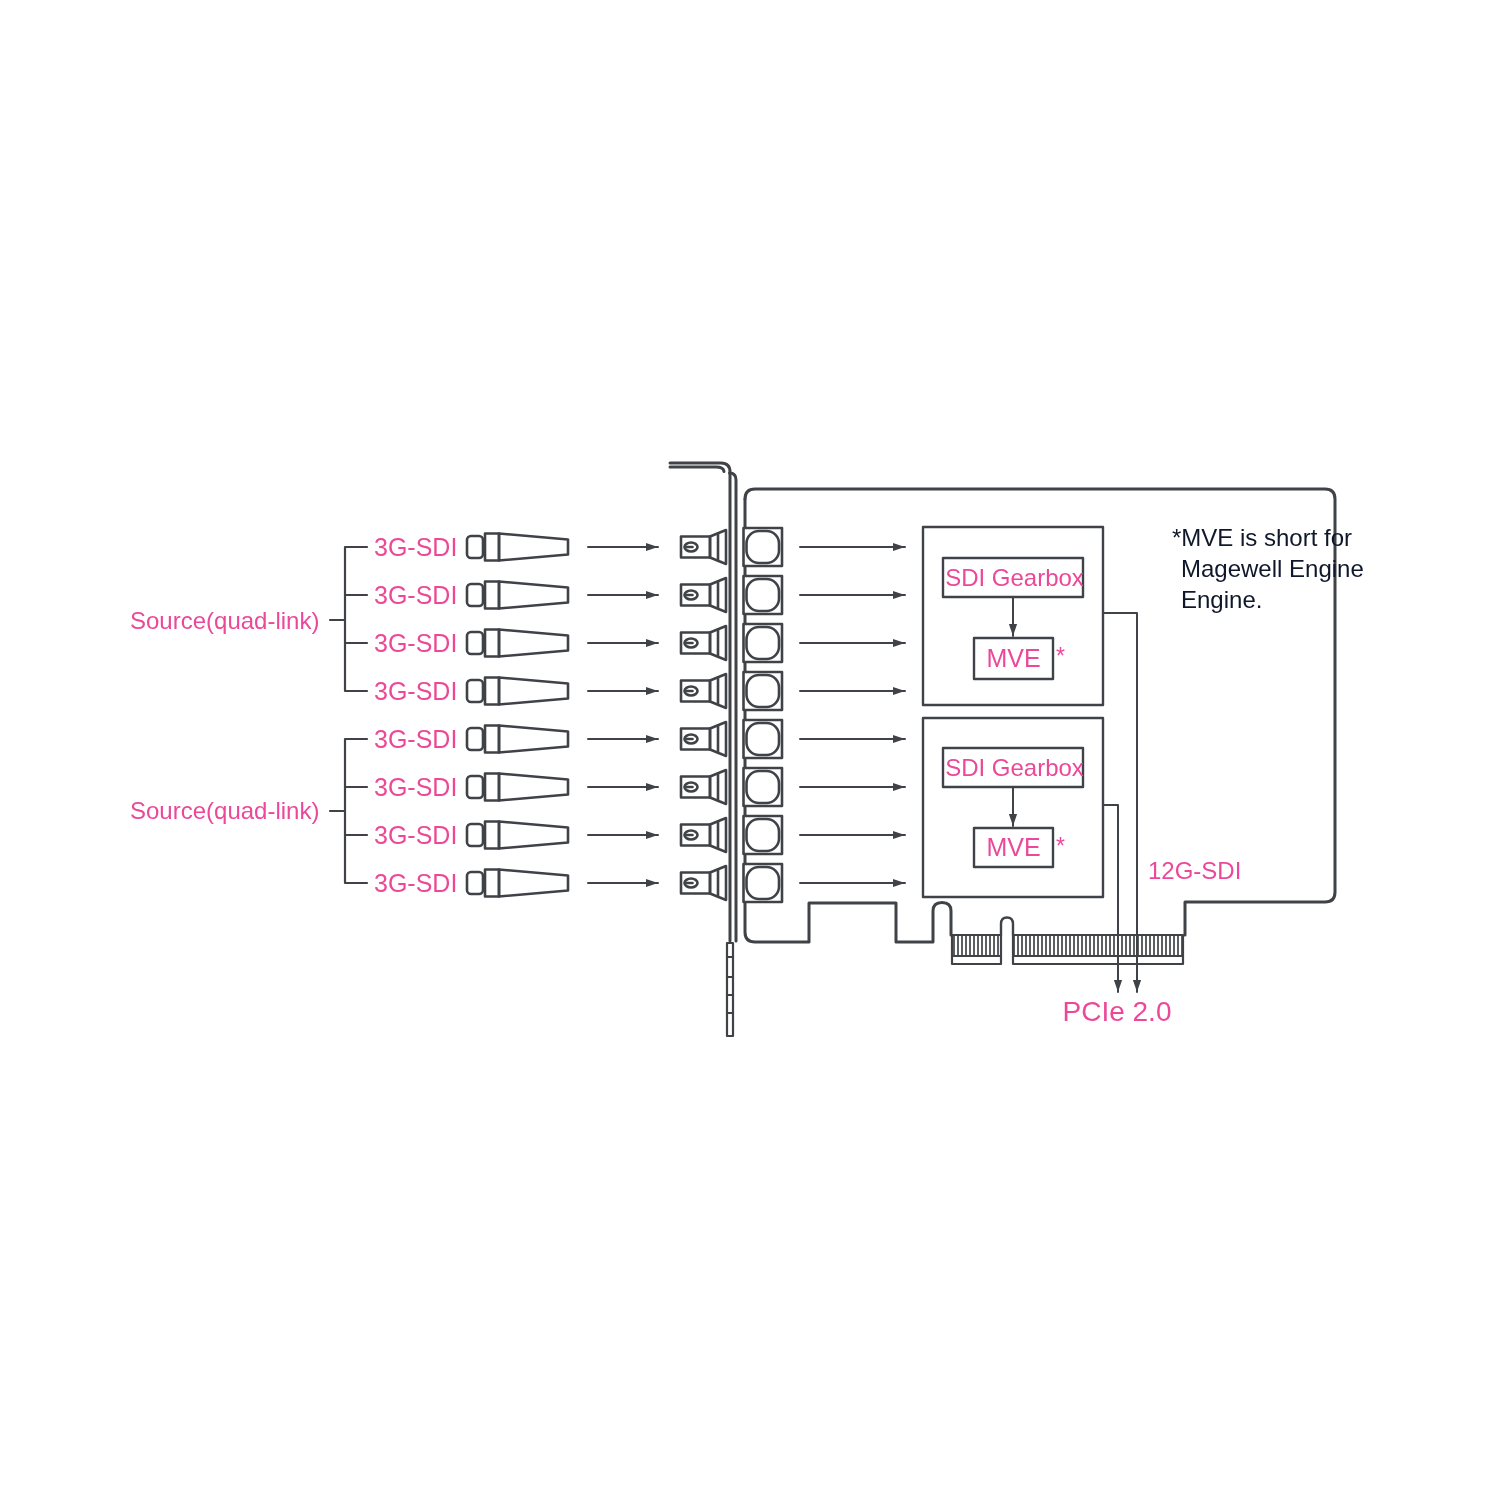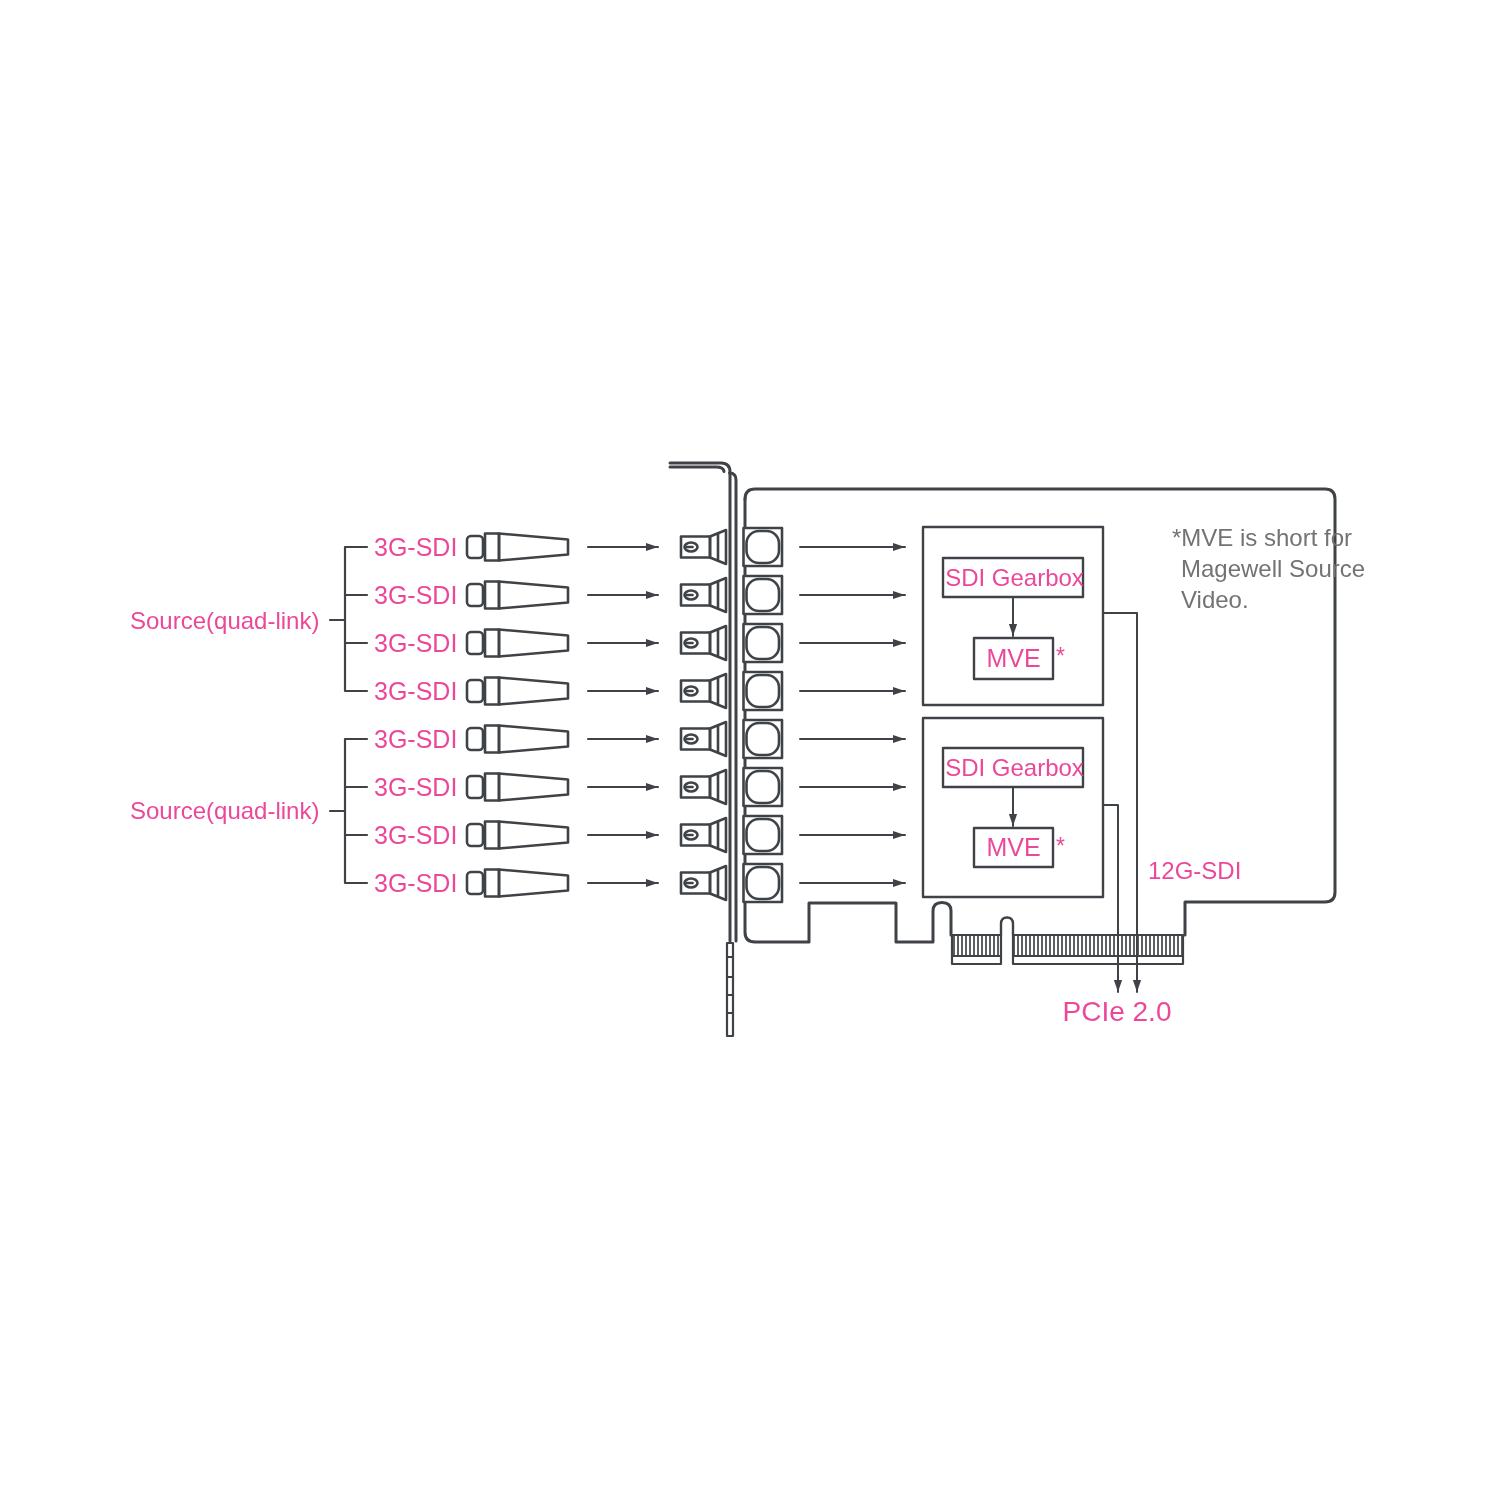--- a/index.html
+++ b/index.html
@@ -5,21 +5,21 @@
   html,body{margin:0;padding:0;background:#ffffff;}
   #stage{position:relative;width:1500px;height:1500px;background:#ffffff;overflow:hidden;
          font-family:"Liberation Sans","DejaVu Sans",sans-serif;}
   #art{position:absolute;left:0;top:0;}
   .lbl{position:absolute;color:#ec4899;white-space:nowrap;}
   .src{left:130px;width:198px;text-align:left;font-size:24px;line-height:30px;}
   .chan{left:374px;font-size:25px;line-height:30px;}
   .gbx{left:943px;width:143px;text-align:center;font-size:24px;line-height:39px;}
   .mve{left:974px;width:79px;text-align:center;font-size:25px;}
   .star{left:1056px;font-size:23px;line-height:30px;}
-  .note{left:1172px;top:522px;font-size:24px;line-height:31px;color:#737373;position:absolute;}
+  .note{left:1172px;top:522px;font-size:24px;line-height:31px;color:#0f172a;position:absolute;}
   .note .n2{margin-left:9px;}
   .out{left:1148px;top:857px;font-size:24px;line-height:28px;}
   .bus{left:1037px;top:998px;width:160px;text-align:center;font-size:28px;line-height:28px;}
 </style>
 </head>
 <body>
 
 <div id="stage">
 
   <svg id="art" width="1500" height="1500" viewBox="0 0 1500 1500">
@@ -189,20 +189,20 @@
   <div class="lbl gbx" style="top:558px">SDI Gearbox</div>
   <div class="lbl mve" style="top:638px;line-height:41px">MVE</div>
   <div class="lbl star" style="top:641px">*</div>
 
   <div class="lbl gbx" style="top:748px">SDI Gearbox</div>
   <div class="lbl mve" style="top:828px;line-height:39px">MVE</div>
   <div class="lbl star" style="top:831px">*</div>
 
   <div class="note">
     <div>*MVE is short for</div>
-    <div class="n2">Magewell Source</div>
-    <div class="n2">Video.</div>
+    <div class="n2">Magewell Engine</div>
+    <div class="n2">Engine.</div>
   </div>
 
   <div class="lbl out">12G-SDI</div>
   <div class="lbl bus">PCIe 2.0</div>
 
 </div>
 
 </body></html>

